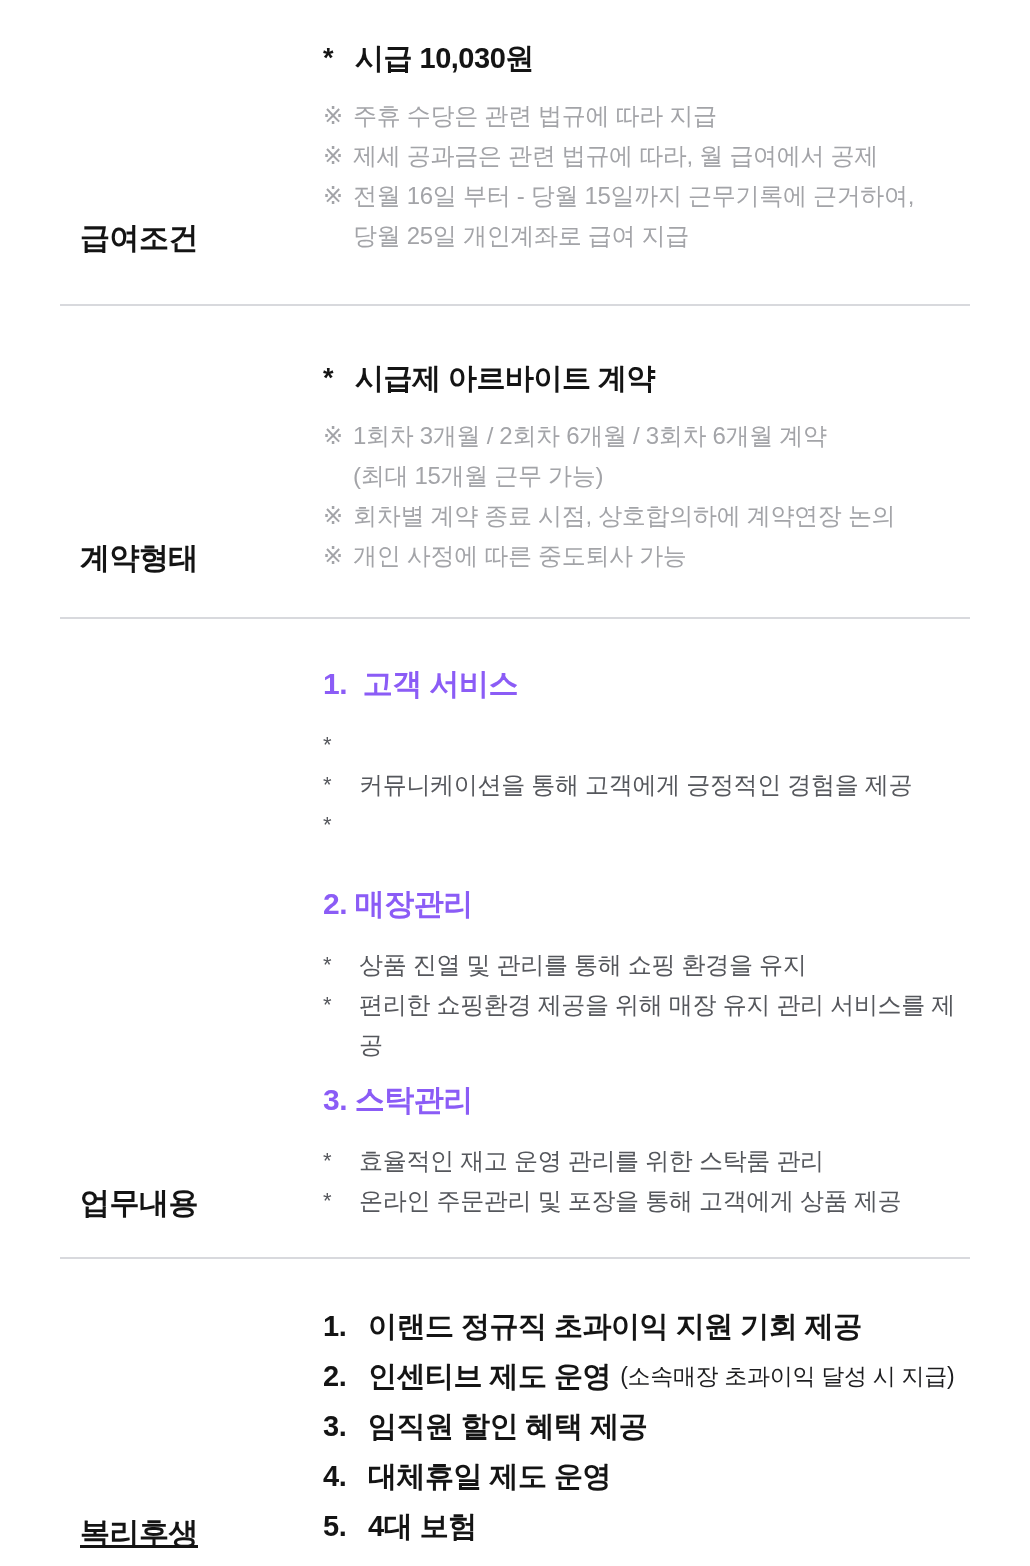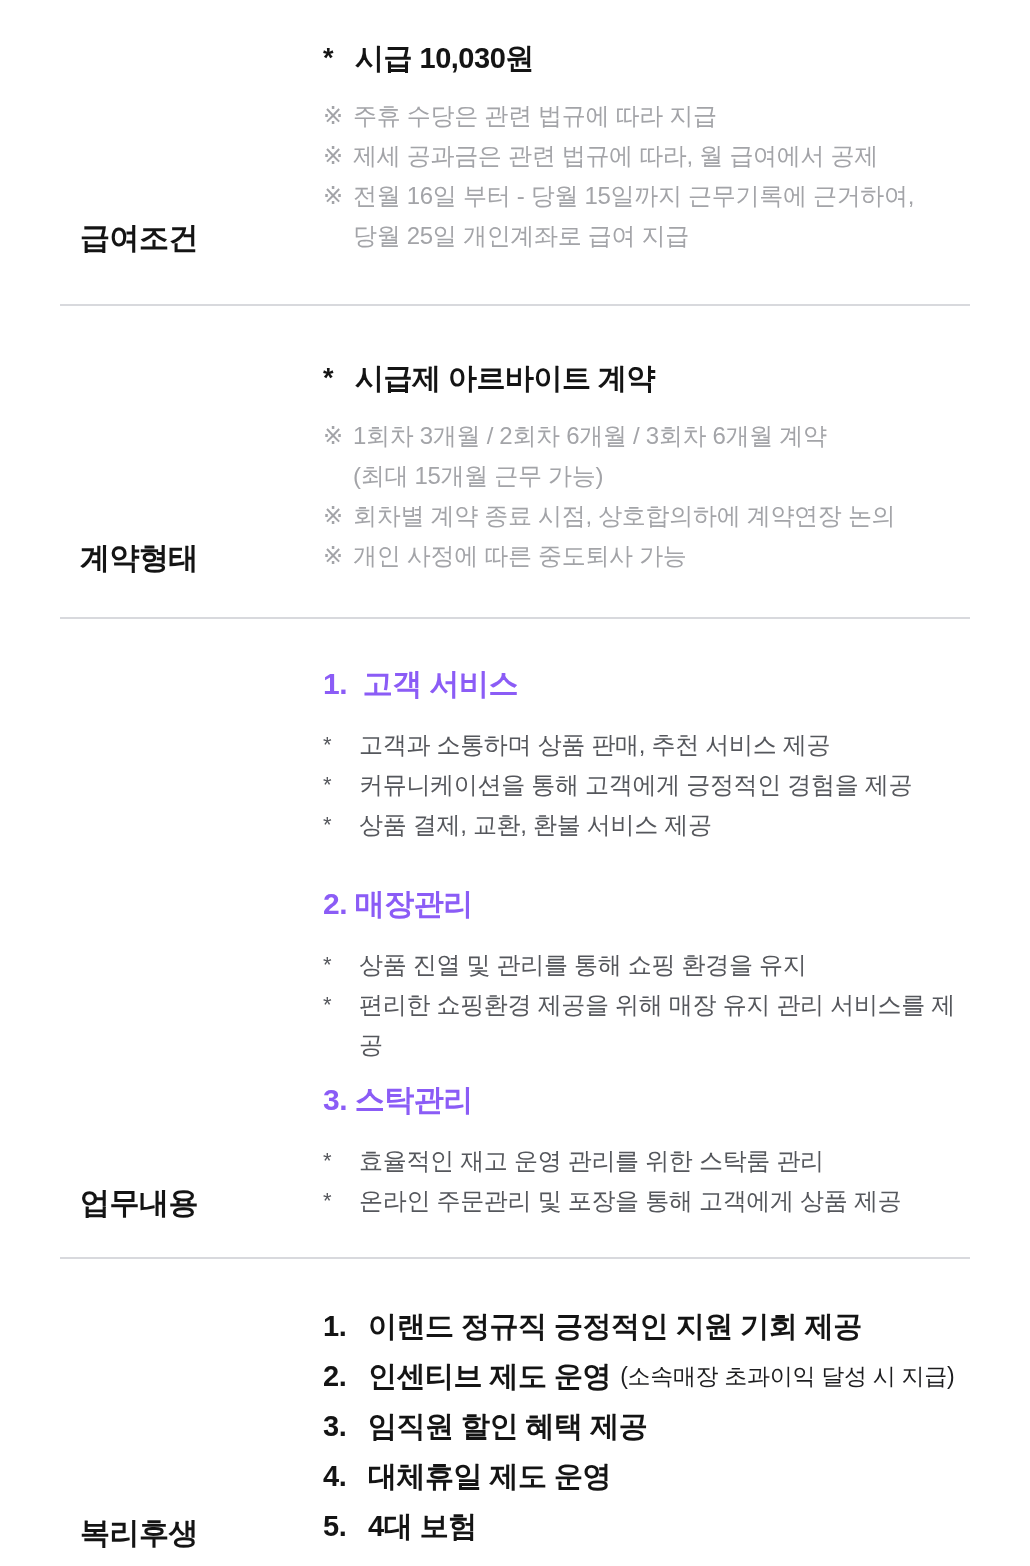--- a/index.html
+++ b/index.html
@@ -101,21 +101,21 @@
     border-top: 2px solid #d8d9dd;
     height: 0;
     margin: 0 60px;
   }
 
   
   .sec-salary   { padding-top: 40px; padding-bottom: 48px; }
   .sec-contract { padding-top: 54px; padding-bottom: 41px; }
   .sec-duties   { padding-top: 46px; padding-bottom: 36px; }
   .sec-benefits { padding-top: 42px; padding-bottom: 26px; }
-  .sec-benefits .sec-label { margin-top: 5px; }
+  .sec-benefits .sec-label { margin-top: 5px; text-decoration: underline; }
 </style>
 </head>
 <body>
 
 <div class="page">
 
   <section class="sec sec-salary">
     <div class="label-col">
       <h2 class="sec-label">급여조건</h2>
     </div>
@@ -177,29 +177,27 @@
     <div class="label-col">
       <h2 class="sec-label">업무내용</h2>
     </div>
     <div class="content-col">
 
       <div class="duty-group">
         <h3 class="duty-group-title">1.  고객 서비스</h3>
         <div class="duty-items">
           <div class="duty-item">
             <span class="star2">*</span>
-            <span>고객과 소통하며 상품 판매, 추천 서비스 제공</span>
           </div>
           <div class="duty-item">
             <span class="star2">*</span>
             <span>커뮤니케이션을 통해 고객에게 긍정적인 경험을 제공</span>
           </div>
           <div class="duty-item">
             <span class="star2">*</span>
-            <span>상품 결제, 교환, 환불 서비스 제공</span>
           </div>
         </div>
       </div>
 
       <div class="duty-group duty-group-2">
         <h3 class="duty-group-title">2. 매장관리</h3>
         <div class="duty-items">
           <div class="duty-item">
             <span class="star2">*</span>
             <span>상품 진열 및 관리를 통해 쇼핑 환경을 유지</span>
@@ -230,21 +228,21 @@
 
   <hr class="divider">
 
   <section class="sec sec-benefits">
     <div class="label-col">
       <h2 class="sec-label">복리후생</h2>
     </div>
     <div class="content-col">
       <div class="benefit-item">
         <span class="benefit-num">1.</span>
-        <span class="benefit-text">이랜드 정규직 긍정적인 지원 기회 제공</span>
+        <span class="benefit-text">이랜드 정규직 초과이익 지원 기회 제공</span>
       </div>
       <div class="benefit-item">
         <span class="benefit-num">2.</span>
         <span class="benefit-text">인센티브 제도 운영</span>
         <span class="benefit-suffix">(소속매장 초과이익 달성 시 지급)</span>
       </div>
       <div class="benefit-item">
         <span class="benefit-num">3.</span>
         <span class="benefit-text">임직원 할인 혜택 제공</span>
       </div>

